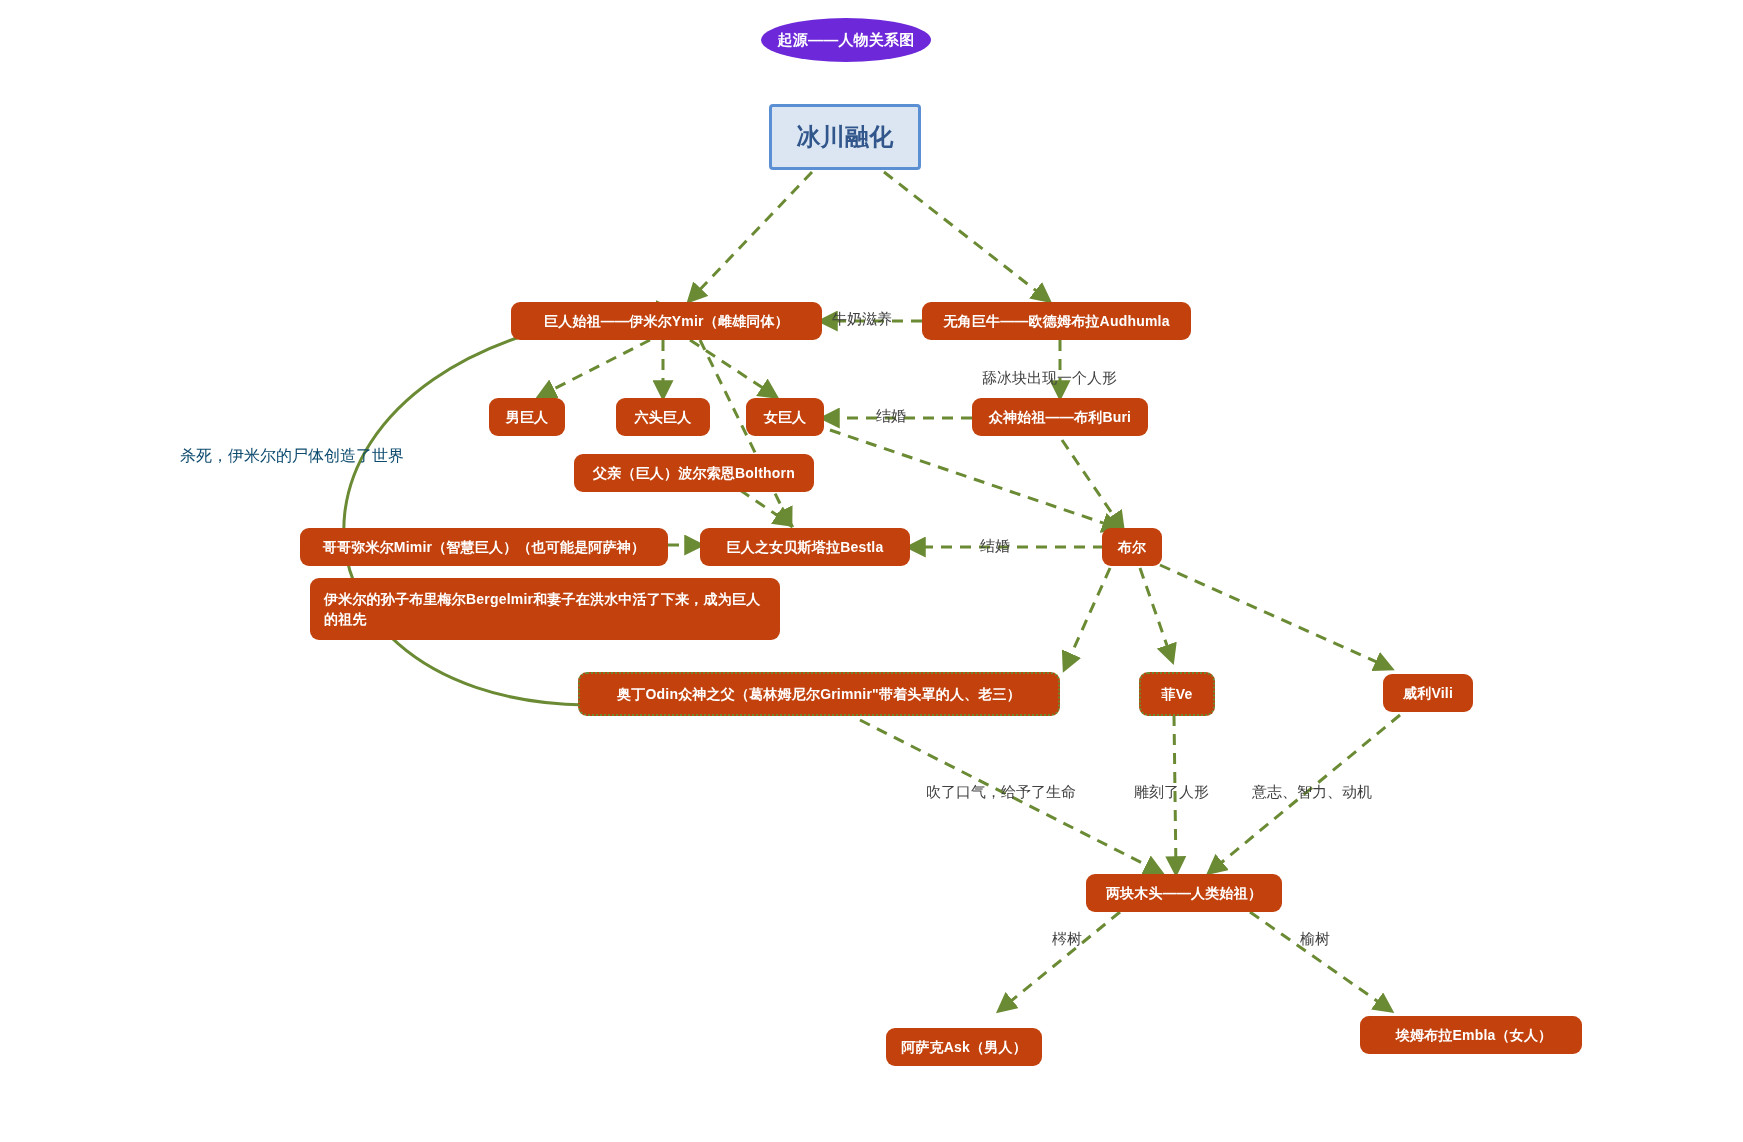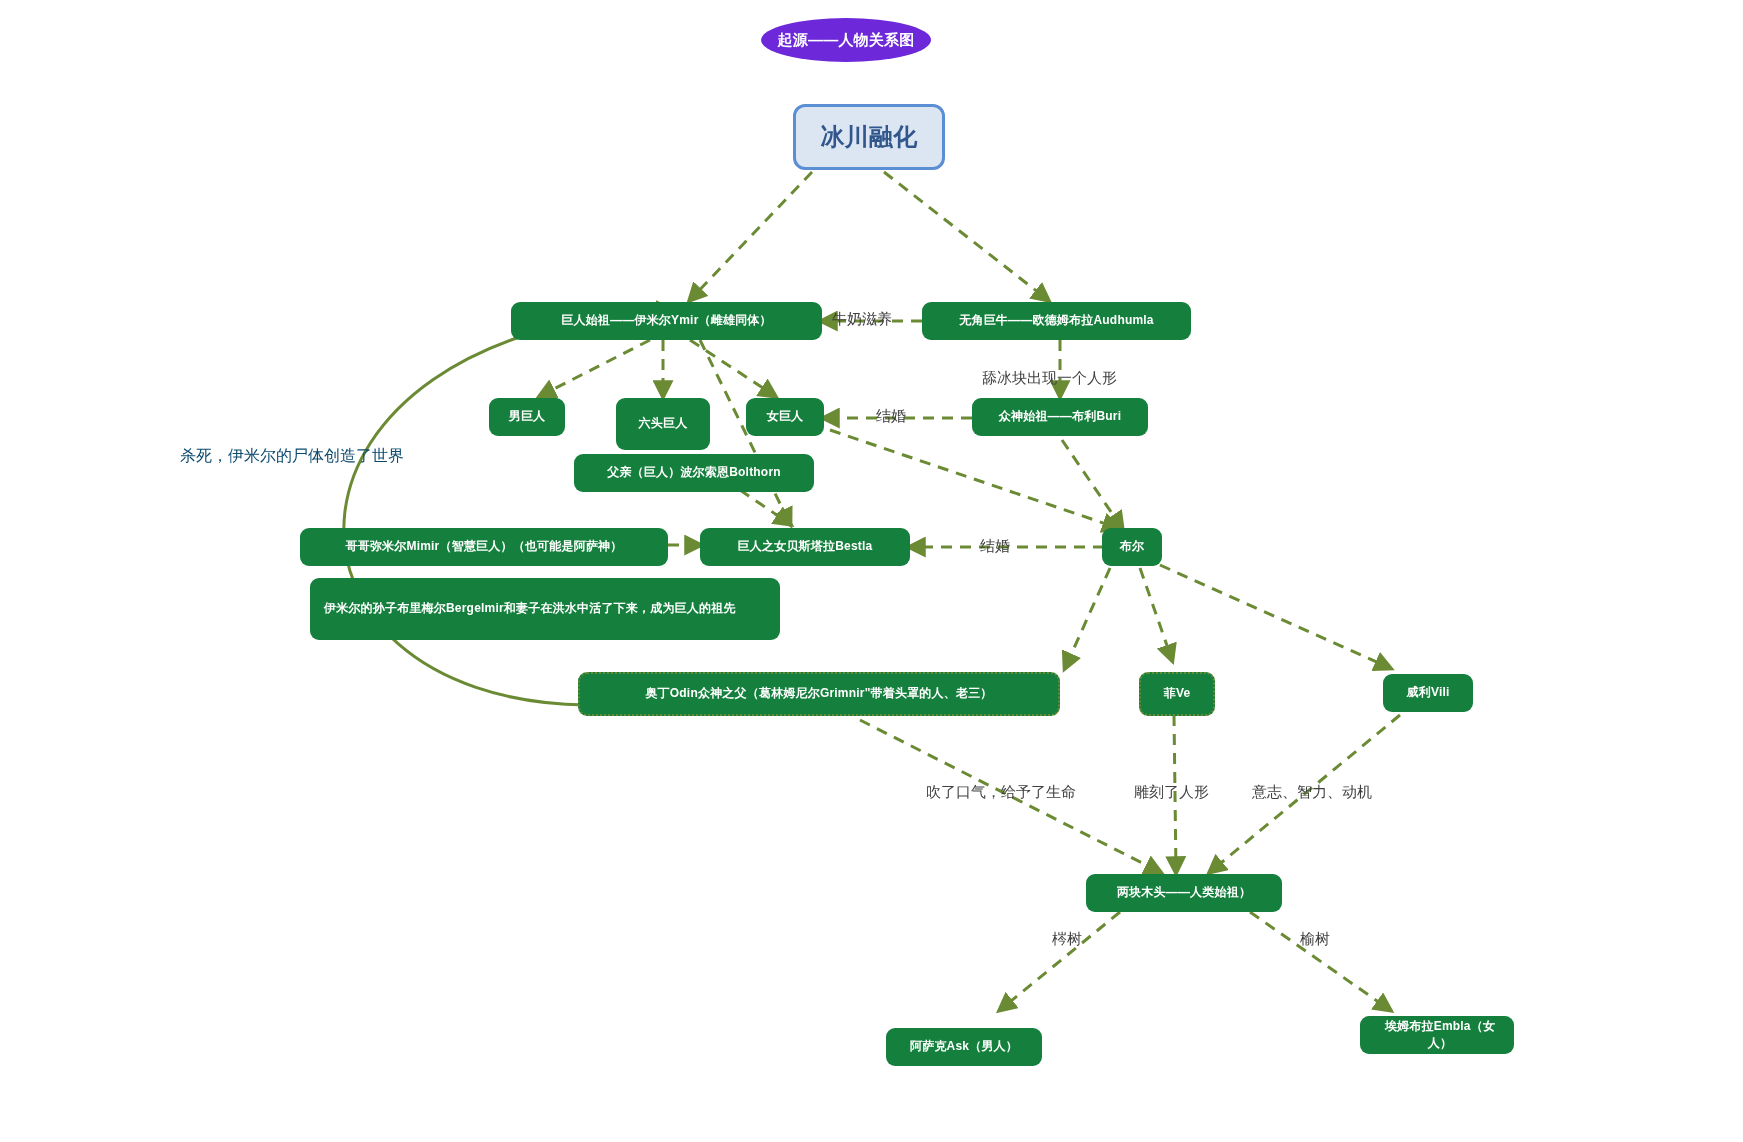--- a/index.html
+++ b/index.html
@@ -26,42 +26,41 @@
     pointer-events: none;
   }
   .node {
     position: absolute;
     box-sizing: border-box;
     display: flex;
     align-items: center;
     justify-content: center;
     text-align: center;
     color: #ffffff;
-    background: #15803d;
+    background: #c2410c;
     border-radius: 9px;
     font-weight: bold;
-    font-size: 12px;
+    font-size: 14px;
     line-height: 1.45;
     padding: 7px 14px;
     letter-spacing: 0.2px;
   }
   .node.title-ellipse {
     border-radius: 50%;
     background: #6d28d9;
     font-size: 15px;
     font-weight: bold;
     padding: 0;
   }
   .node.highlight {
     background: #dce6f2;
     color: #31568c;
     border: 3px solid #5b8fd4;
     font-size: 24px;
-    border-radius: 12px;
-    margin-left: 24px;
+    border-radius: 4px;
   }
   .node.dotted-outline {
     border: 2px dotted #6a8a33;
     border-radius: 9px;
   }
   .edge-label {
     position: absolute;
     color: #404040;
     font-size: 15px;
     font-weight: normal;
@@ -139,21 +138,21 @@
   <div class="node title-ellipse" style="left:761px; top:18px; width:170px; height:44px;">起源——人物关系图</div>
 
   <div class="node highlight" style="left:769px; top:104px; width:152px; height:66px;">冰川融化</div>
 
   <div class="node" style="left:511px; top:302px; width:311px; height:38px;">巨人始祖——伊米尔Ymir（雌雄同体）</div>
 
   <div class="node" style="left:922px; top:302px; width:269px; height:38px;">无角巨牛——欧德姆布拉Audhumla</div>
 
   <div class="node" style="left:489px; top:398px; width:76px; height:38px;">男巨人</div>
 
-  <div class="node" style="left:616px; top:398px; width:94px; height:52px;">六头巨人</div>
+  <div class="node" style="left:616px; top:398px; width:94px; height:38px;">六头巨人</div>
 
   <div class="node" style="left:746px; top:398px; width:78px; height:38px;">女巨人</div>
 
   <div class="node" style="left:972px; top:398px; width:176px; height:38px;">众神始祖——布利Buri</div>
 
   <div class="node" style="left:574px; top:454px; width:240px; height:38px;">父亲（巨人）波尔索恩Bolthorn</div>
 
   <div class="node" style="left:700px; top:528px; width:210px; height:38px;">巨人之女贝斯塔拉Bestla</div>
 
   <div class="node" style="left:300px; top:528px; width:368px; height:38px;">哥哥弥米尔Mimir（智慧巨人）（也可能是阿萨神）</div>
@@ -165,21 +164,21 @@
   <div class="node dotted-outline" style="left:578px; top:672px; width:482px; height:44px;">奥丁Odin众神之父（葛林姆尼尔Grimnir"带着头罩的人、老三）</div>
 
   <div class="node dotted-outline" style="left:1139px; top:672px; width:76px; height:44px;">菲Ve</div>
 
   <div class="node" style="left:1383px; top:674px; width:90px; height:38px;">威利Vili</div>
 
   <div class="node" style="left:1086px; top:874px; width:196px; height:38px;">两块木头——人类始祖）</div>
 
   <div class="node" style="left:886px; top:1016px; width:156px; height:38px;margin-top:12px;">阿萨克Ask（男人）</div>
 
-  <div class="node" style="left:1360px; top:1016px; width:154px; height:38px;padding-left:20px;">埃姆布拉Embla（女人）</div>
+  <div class="node" style="left:1360px; top:1016px; width:222px; height:38px;padding-left:20px;">埃姆布拉Embla（女人）</div>
 
   <div class="edge-label" style="left:832px; top:310px;">牛奶滋养</div>
 
   <div class="edge-label" style="left:982px; top:369px;text-align:right;">舔冰块出现一个人形</div>
 
   <div class="edge-label" style="left:876px; top:407px;">结婚</div>
 
   <div class="edge-label" style="left:980px; top:537px;">结婚</div>
 
   <div class="note-text" style="left:180px; top:446px;">杀死，伊米尔的尸体创造了世界</div>

